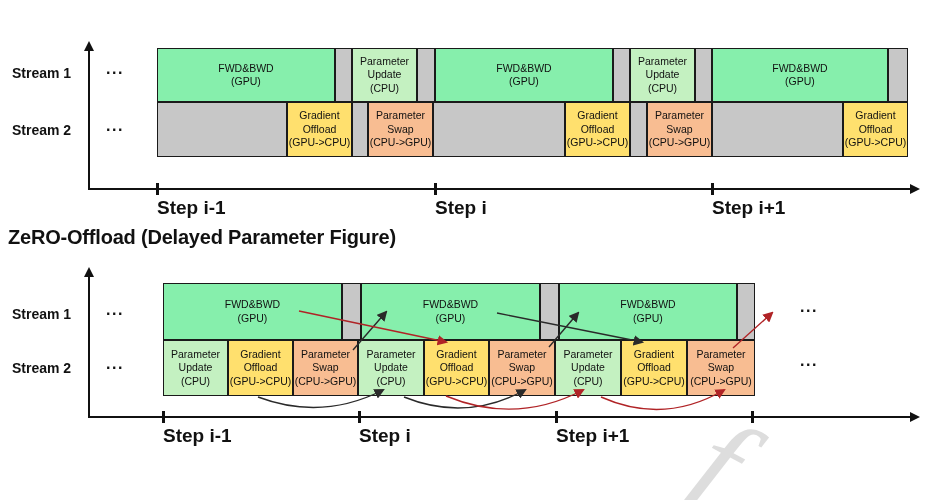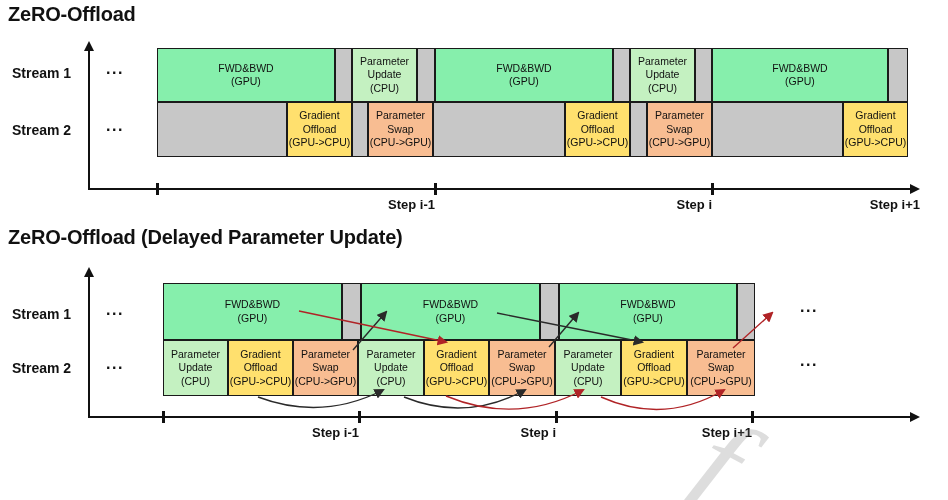--- a/index.html
+++ b/index.html
@@ -16,34 +16,33 @@
   .c-yellow{background:#ffe06e;}
   .c-salmon{background:#f8bd92;}
   .c-gray{background:#c7c7c7;}
   .vaxis{position:absolute;width:0;border-left:2.5px solid #111;}
   .haxis{position:absolute;height:0;border-top:2.5px solid #111;}
   .arrow-up{position:absolute;width:0;height:0;border-left:5px solid transparent;
             border-right:5px solid transparent;border-bottom:10px solid #111;}
   .arrow-right{position:absolute;width:0;height:0;border-top:5px solid transparent;
                border-bottom:5px solid transparent;border-left:10px solid #111;}
   .tick{position:absolute;width:2.5px;height:12px;background:#111;}
-  .step-label{position:absolute;font-size:13px;font-weight:bold;text-align:right;}
+  .step-label{position:absolute;font-size:19px;font-weight:bold;text-align:left;}
   #caption{position:absolute;left:40px;top:468px;width:888px;text-align:center;
            font-family:"Liberation Serif",serif;font-size:18px;color:#000;}
   #watermark{position:absolute;left:700px;top:388px;font-family:"Liberation Serif",serif;
              font-style:italic;font-size:130px;color:rgba(120,120,120,0.25);
              transform:rotate(28deg);pointer-events:none;}
   #arrows{position:absolute;left:0;top:0;pointer-events:none;}
 </style>
 </head>
 <body>
 
 <div id="canvas">
 
-  <div class="diagram-title" style="left:8px;top:3px;">ZeRO-Offload</div>
 
   <div class="vaxis" style="left:88px;top:50px;height:139px;"></div>
   <div class="arrow-up" style="left:84px;top:41px;"></div>
   <div class="haxis" style="left:88px;top:188px;width:824px;"></div>
   <div class="arrow-right" style="left:910px;top:184px;"></div>
   <div class="tick" style="left:156px;top:183px;"></div>
   <div class="tick" style="left:434px;top:183px;"></div>
   <div class="tick" style="left:711px;top:183px;"></div>
 
   <div class="stream-label" style="left:12px;top:65px;">Stream 1</div>
@@ -85,21 +84,21 @@
 (CPU-&gt;GPU)</div>
   <div class="box c-gray" style="left:712px;top:102px;width:131px;height:55px;"></div>
   <div class="box c-yellow" style="left:843px;top:102px;width:65px;height:55px;">Gradient
 Offload
 (GPU-&gt;CPU)</div>
 
   <div class="step-label" style="left:157px;top:197px;width:278px;">Step i-1</div>
   <div class="step-label" style="left:435px;top:197px;width:277px;">Step i</div>
   <div class="step-label" style="left:712px;top:197px;width:208px;">Step i+1</div>
 
-  <div class="diagram-title" style="left:8px;top:226px;">ZeRO-Offload (Delayed Parameter Update)</div>
+  <div class="diagram-title" style="left:8px;top:226px;">ZeRO-Offload (Delayed Parameter Figure)</div>
 
   <div class="vaxis" style="left:88px;top:276px;height:141px;"></div>
   <div class="arrow-up" style="left:84px;top:267px;"></div>
   <div class="haxis" style="left:88px;top:416px;width:824px;"></div>
   <div class="arrow-right" style="left:910px;top:412px;"></div>
   <div class="tick" style="left:162px;top:411px;"></div>
   <div class="tick" style="left:358px;top:411px;"></div>
   <div class="tick" style="left:555px;top:411px;"></div>
   <div class="tick" style="left:751px;top:411px;"></div>
 

